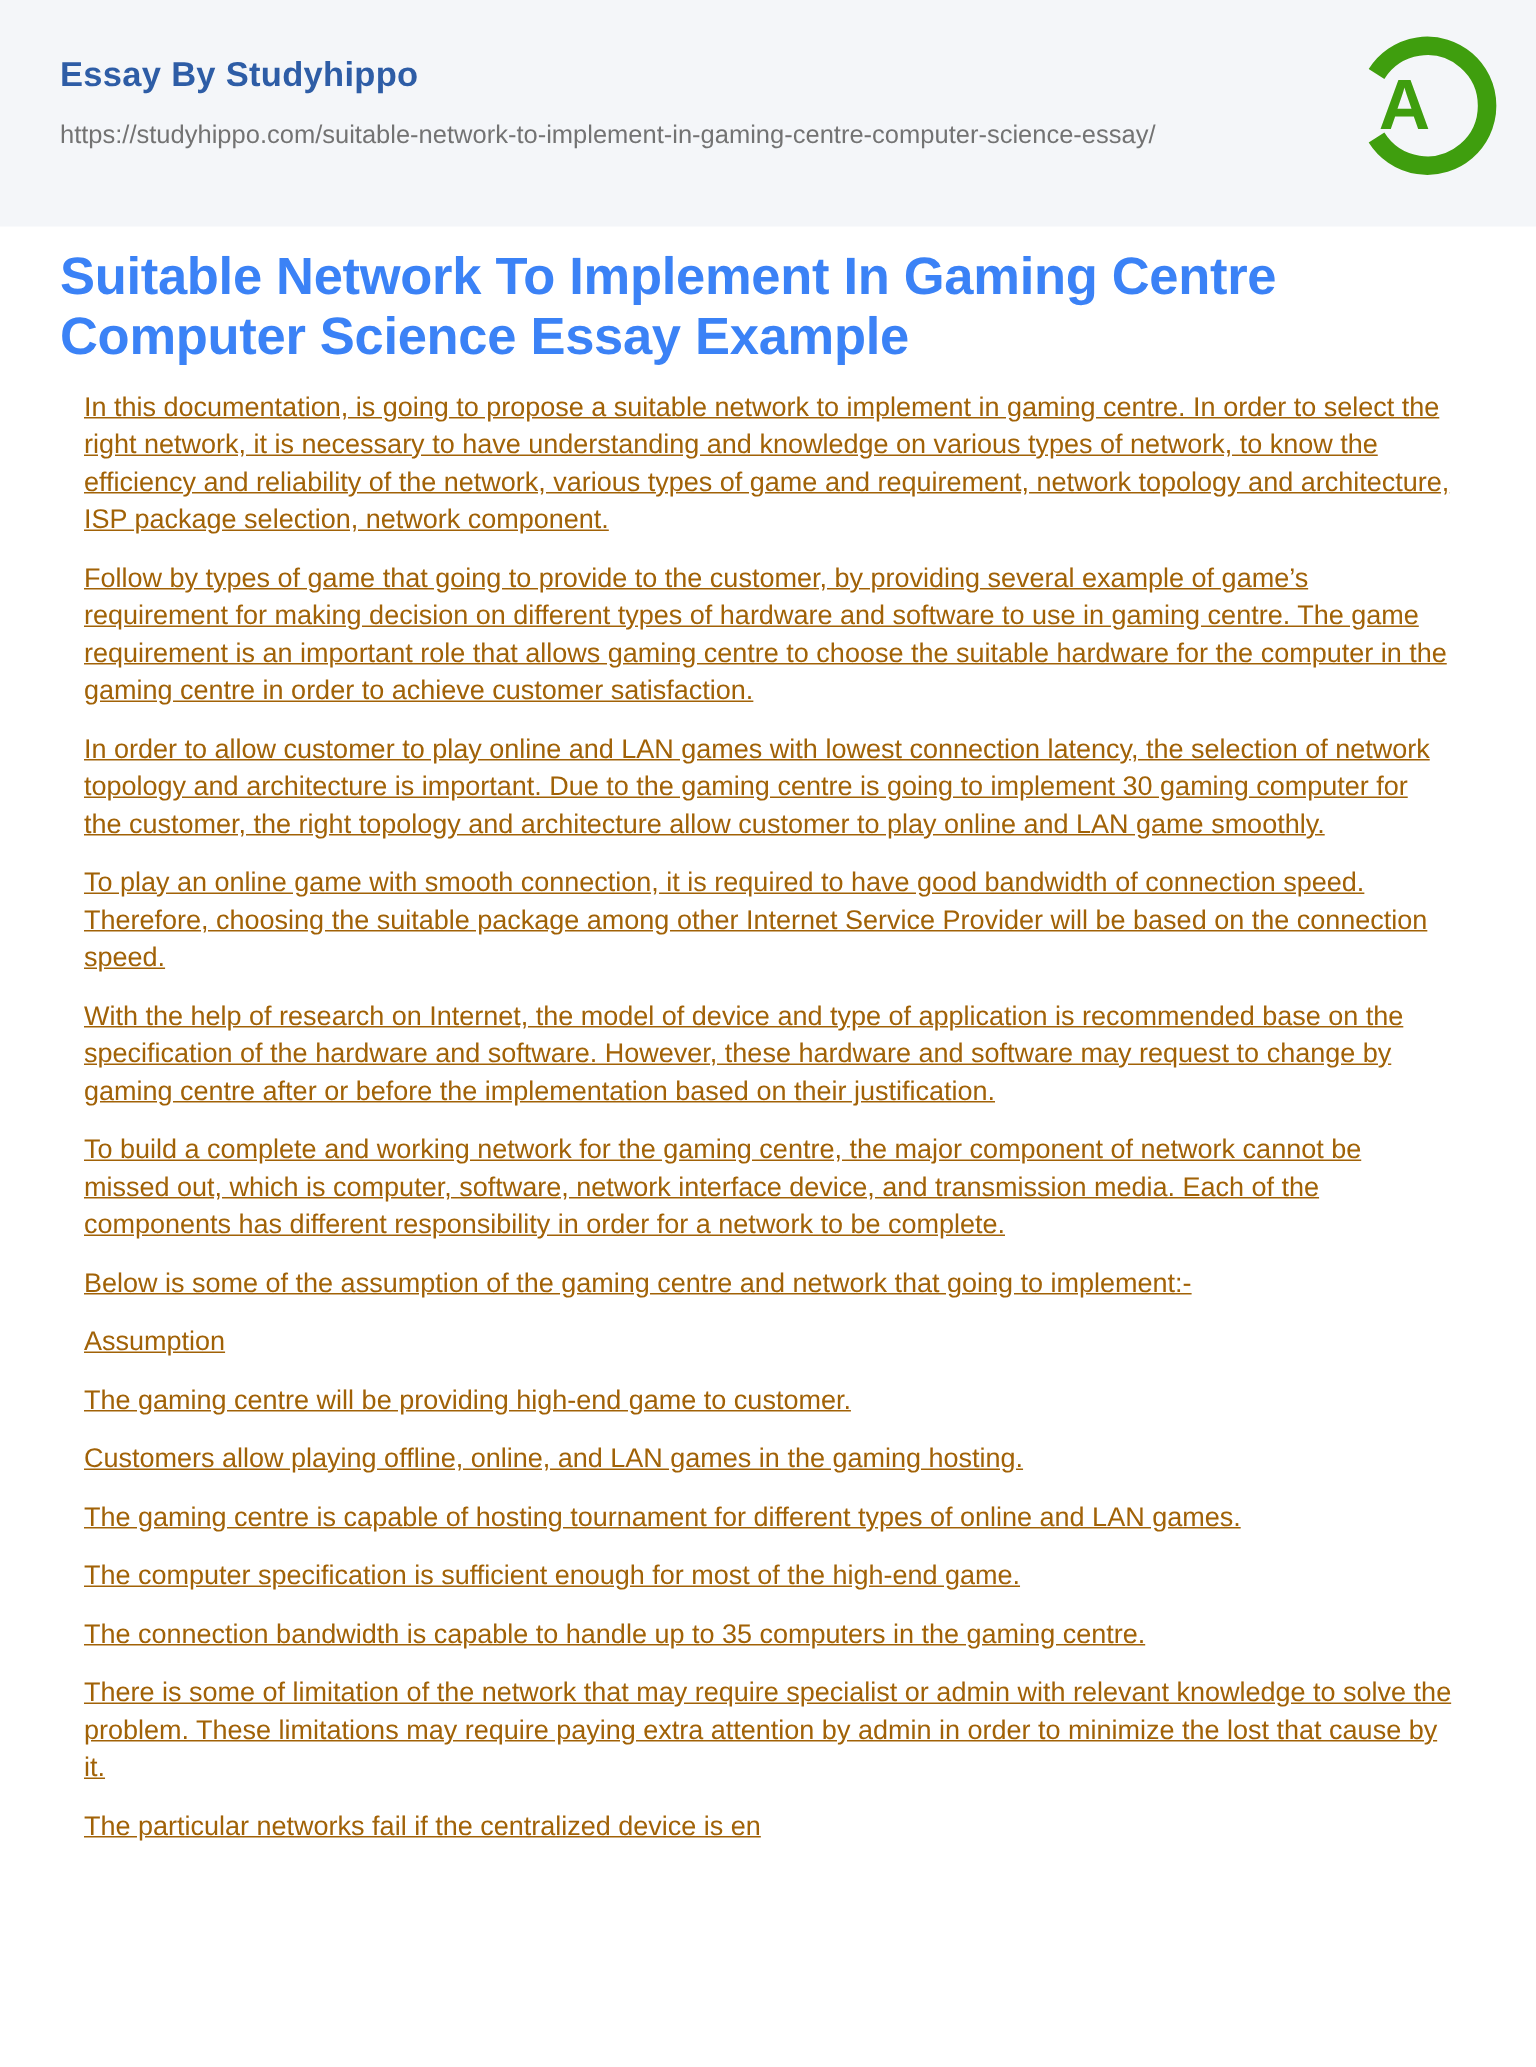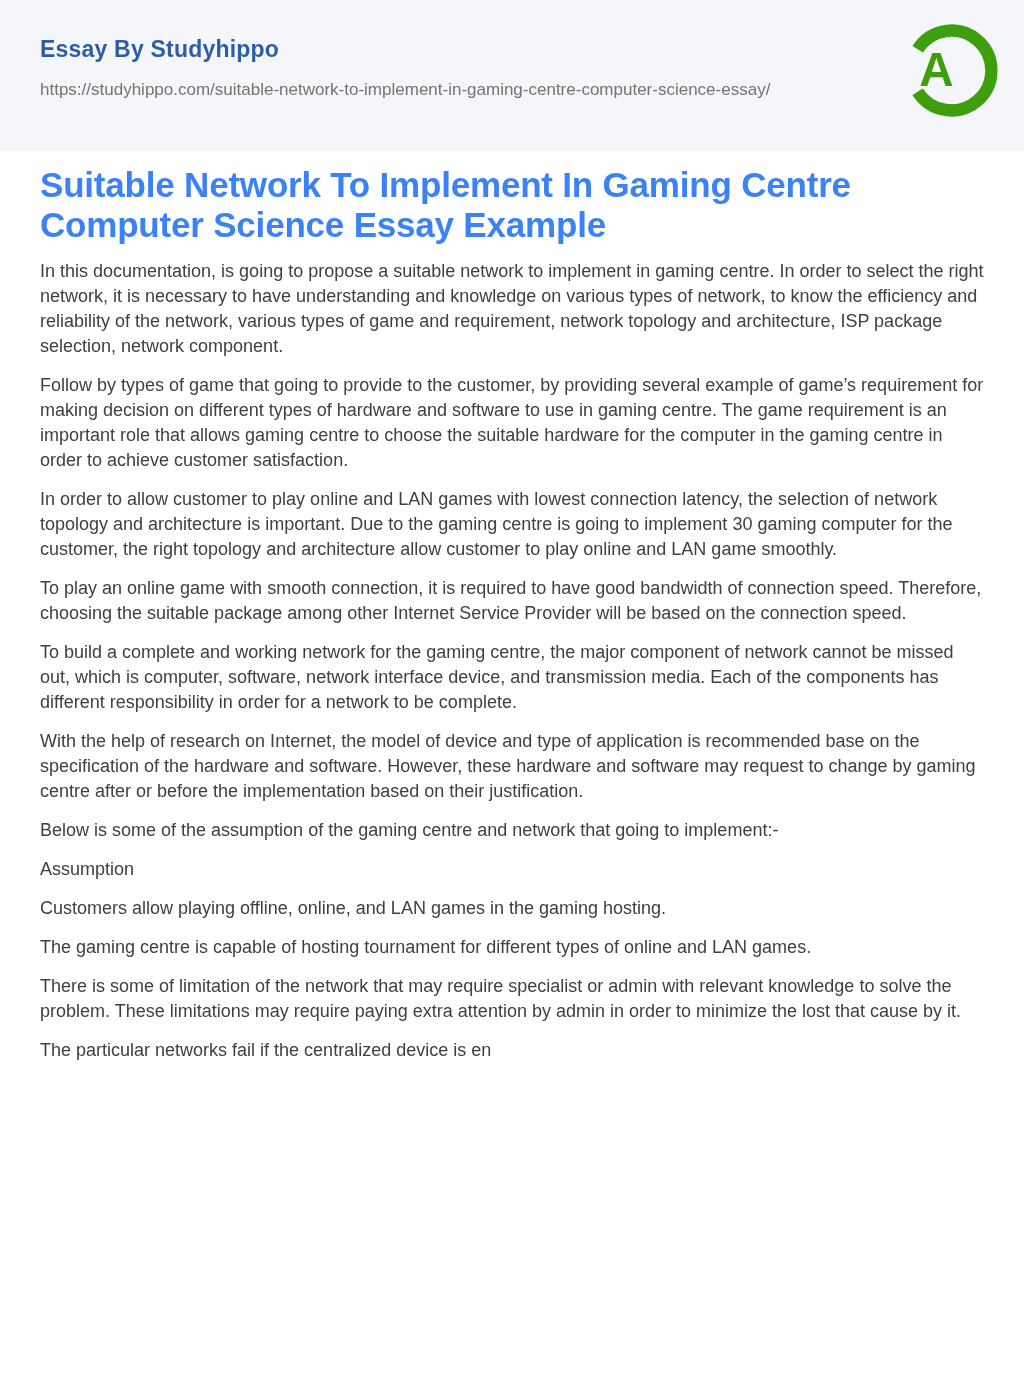--- a/index.html
+++ b/index.html
@@ -52,23 +52,24 @@
     line-height: 40px;
     font-weight: bold;
     color: #3b82f6;
     letter-spacing: -0.2px;
     margin: 0 0 10px 0;
     max-width: 880px;
   }
   .para {
     font-size: 18px;
     line-height: 25px;
-    color: #404040;
-    margin: 14px 0;
+    color: #a16207;
+    margin: 14px 16px;
     max-width: 950px;
+    text-decoration: underline;
   }
 </style>
 </head>
 <body>
 
 <div class="page">
 
   <div class="header">
     <div class="site-title">Essay By Studyhippo</div>
     <a class="essay-url">https://studyhippo.com/suitable-network-to-implement-in-gaming-centre-computer-science-essay/</a>
@@ -82,24 +83,27 @@
   </div>
 
   <div class="main">
     <h1 class="essay-title">Suitable Network To Implement In Gaming Centre Computer Science Essay Example</h1>
 
     <div>
         <p class="para">In this documentation, is going to propose a suitable network to implement in gaming centre. In order to select the right network, it is necessary to have understanding and knowledge on various types of network, to know the efficiency and reliability of the network, various types of game and requirement, network topology and architecture, ISP package selection, network component.</p>
         <p class="para">Follow by types of game that going to provide to the customer, by providing several example of game’s requirement for making decision on different types of hardware and software to use in gaming centre. The game requirement is an important role that allows gaming centre to choose the suitable hardware for the computer in the gaming centre in order to achieve customer satisfaction.</p>
         <p class="para">In order to allow customer to play online and LAN games with lowest connection latency, the selection of network topology and architecture is important. Due to the gaming centre is going to implement 30 gaming computer for the customer, the right topology and architecture allow customer to play online and LAN game smoothly.</p>
         <p class="para">To play an online game with smooth connection, it is required to have good bandwidth of connection speed. Therefore, choosing the suitable package among other Internet Service Provider will be based on the connection speed.</p>
+        <p class="para">With the help of research on Internet, the model of device and type of application is recommended base on the specification of the hardware and software. However, these hardware and software may request to change by gaming centre after or before the implementation based on their justification.</p>
         <p class="para">To build a complete and working network for the gaming centre, the major component of network cannot be missed out, which is computer, software, network interface device, and transmission media. Each of the components has different responsibility in order for a network to be complete.</p>
-        <p class="para">With the help of research on Internet, the model of device and type of application is recommended base on the specification of the hardware and software. However, these hardware and software may request to change by gaming centre after or before the implementation based on their justification.</p>
         <p class="para">Below is some of the assumption of the gaming centre and network that going to implement:-</p>
         <p class="para">Assumption</p>
+        <p class="para">The gaming centre will be providing high-end game to customer.</p>
         <p class="para">Customers allow playing offline, online, and LAN games in the gaming hosting.</p>
         <p class="para">The gaming centre is capable of hosting tournament for different types of online and LAN games.</p>
+        <p class="para">The computer specification is sufficient enough for most of the high-end game.</p>
+        <p class="para">The connection bandwidth is capable to handle up to 35 computers in the gaming centre.</p>
         <p class="para">There is some of limitation of the network that may require specialist or admin with relevant knowledge to solve the problem. These limitations may require paying extra attention by admin in order to minimize the lost that cause by it.</p>
         <p class="para">The particular networks fail if the centralized device is en</p>
       </div>
   </div>
 
 </div>
 
 </body></html>

